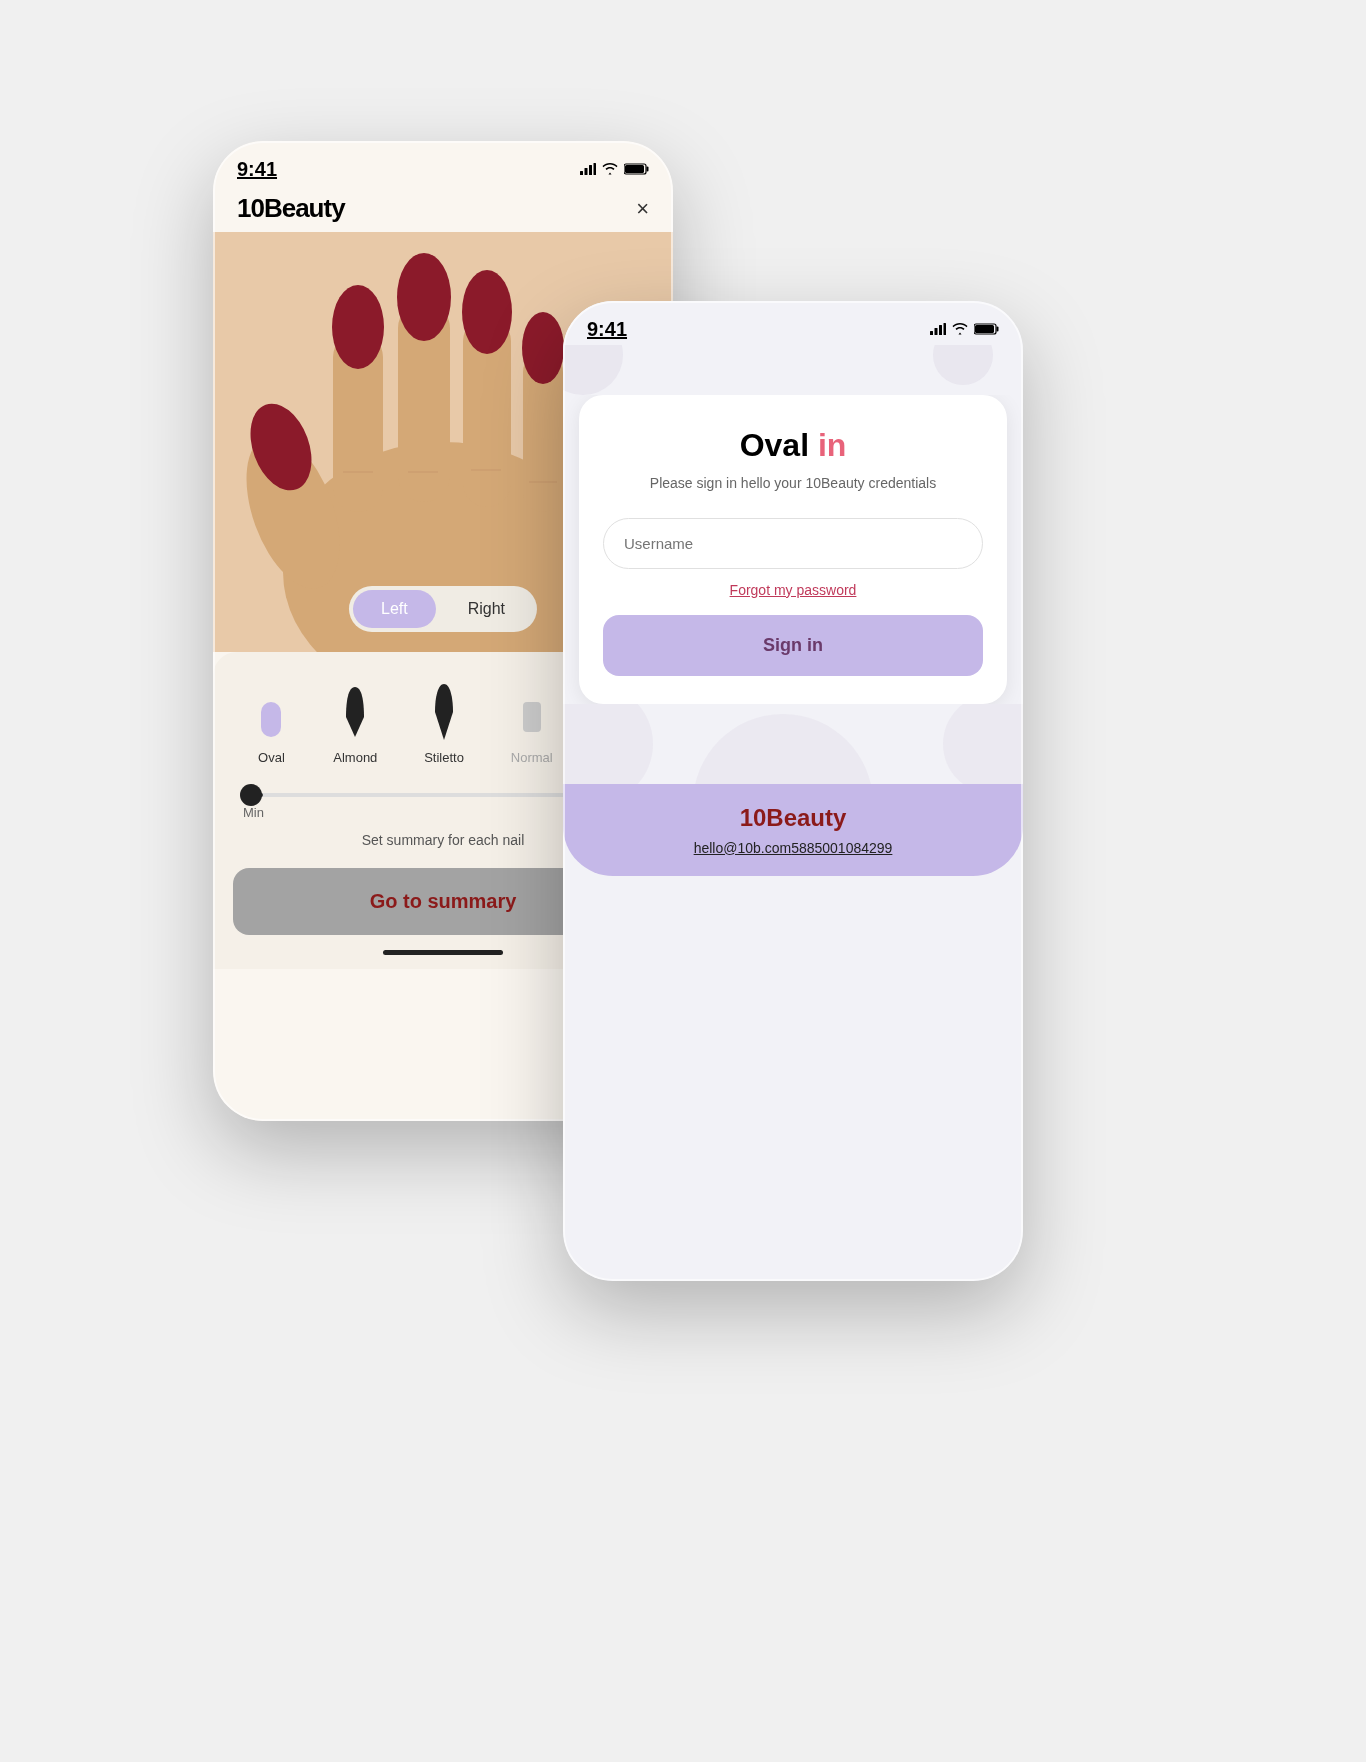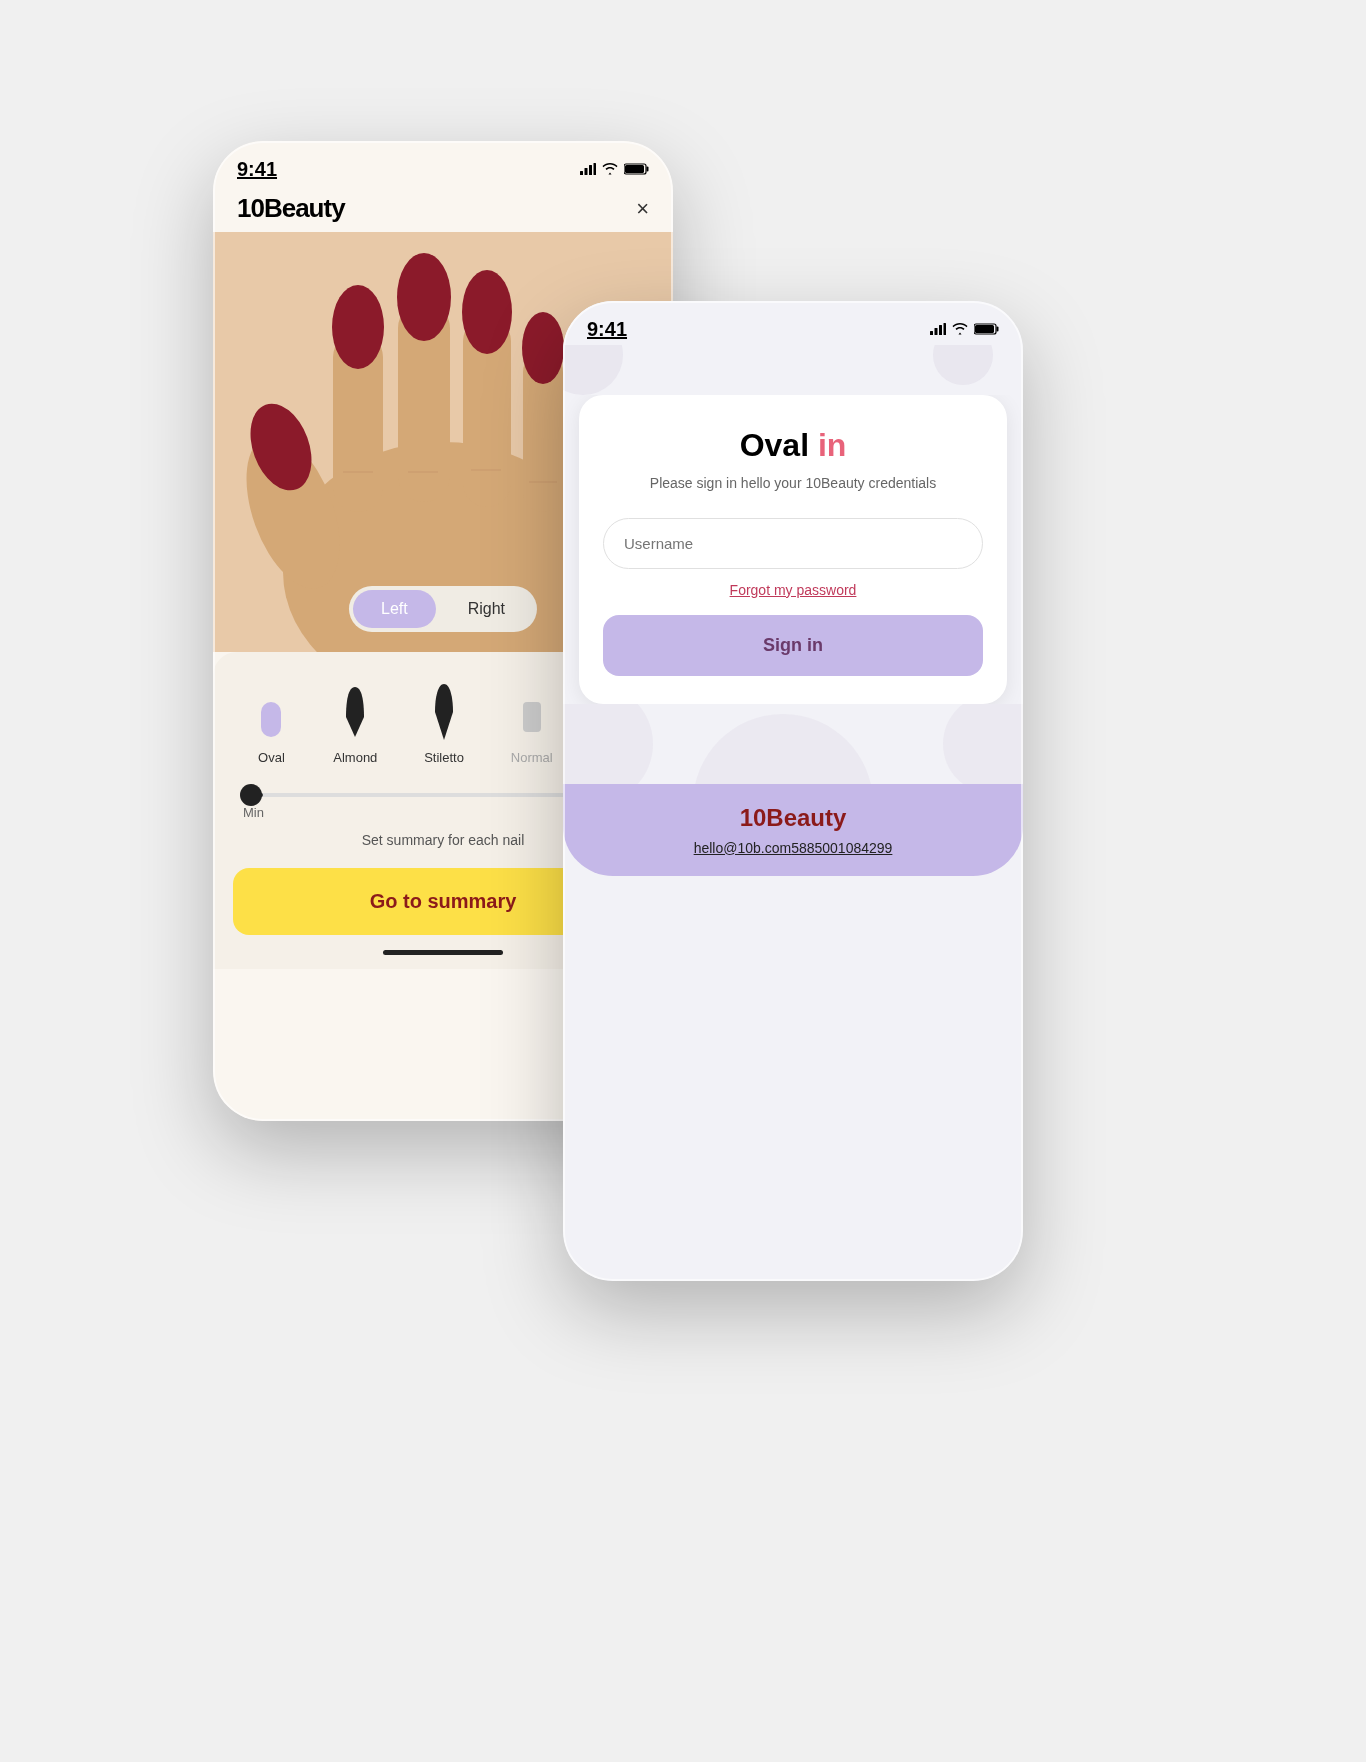--- a/index.html
+++ b/index.html
@@ -224,21 +224,21 @@
 
     .set-length-text {
       text-align: center;
       font-size: 14px;
       color: #555;
       padding: 8px 0;
     }
 
     
     .cta-button {
-      background: #fde047;
+      background: #a3a3a3;
       border-radius: 16px;
       padding: 22px;
       text-align: center;
       margin: 12px 0 0;
       position: relative;
       cursor: pointer;
     }
 
     .cta-button::after {
       content: '';

